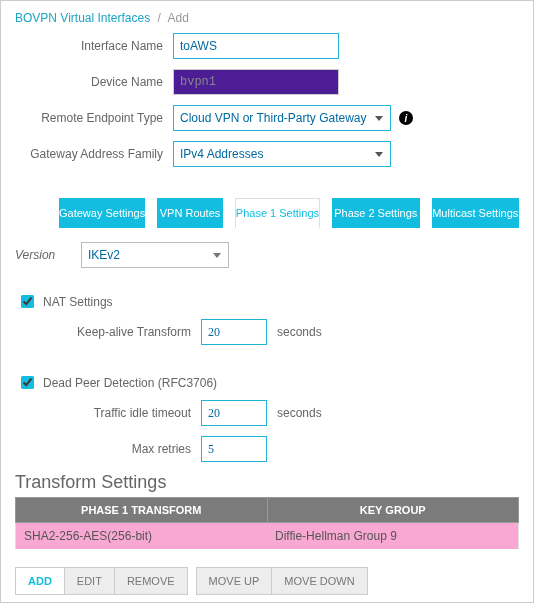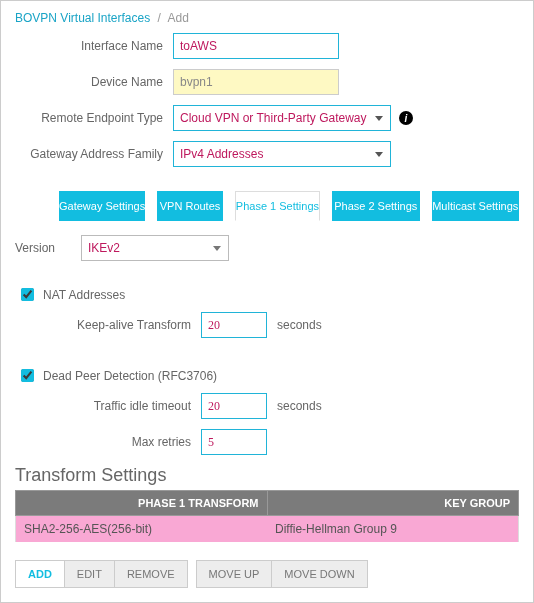--- a/index.html
+++ b/index.html
@@ -36,26 +36,26 @@
     text-align: right;
     padding-right: 10px;
     color: #666;
     font-size: 12px;
   }
   .txt-input, .select {
     height: 26px;
     border: 1px solid #20b4d8;
     padding: 0 6px;
     font-size: 12px;
-    color: #be185d;
+    color: #0369a1;
     background: #fff;
   }
   .txt-input.wide { width: 166px; }
   .txt-input.narrow { width: 66px; font-family: Liberation Serif, serif; }
-  .txt-input:disabled { background: #fef9c3; border-color: #ccc; color:#888;}
+  .txt-input:disabled { background: #4c1d95; border-color: #ccc; color:#888;font-family:Liberation Mono, monospace;}
   .select {
     appearance: none;
     -webkit-appearance: none;
     background: #fff;
     padding-right: 20px;
     position: relative;
   }
   .select-wrap {
     position: relative;
     display: inline-block;
@@ -79,21 +79,21 @@
     border-radius: 50%;
     display: inline-flex;
     align-items: center; justify-content: center;
     font-style: italic; font-weight: bold;
     font-size: 10px;
     margin-left: 8px;
   }
   .tabs {
     display: flex;
     gap: 12px;
-    margin-top: 24px;
+    margin-top: 31px;
     margin-bottom: 14px;
     padding-left: 44px;
   }
   .tab {
     background: #12bde0;
     color: #fff;
     font-size: 11px;
     height: 30px;
     display: flex;
     align-items: center;
@@ -115,21 +115,21 @@
     display: flex;
     align-items: center;
     margin-bottom: 10px;
   }
   .sub-label {
     width: 186px;
     text-align: right;
     padding-right: 10px;
     color: #666;
   }
-  .plain-label { color:#666; }
+  .plain-label { color:#666;font-style:italic; }
   .chk-row {
     display: flex;
     align-items: center;
     gap: 6px;
     margin-bottom: 8px;
     color:#666;
   }
   .chk-row input { accent-color: #12bde0; }
   .unit { margin-left: 10px; color:#666;}
   .section-title {
@@ -139,21 +139,21 @@
     margin-top: 6px;
     margin-bottom: 4px;
   }
   table.tset {
     width: 100%;
     border-collapse: collapse;
   }
   table.tset th {
     background: #7b7b7b;
     color: #fff;
-    text-align: right;
+    text-align: center;
     font-size: 11px;
     font-weight: bold;
     padding: 6px 8px;
     border: 1px solid #999;
   }
   table.tset td {
     padding: 6px 8px;
     color: #555;
     background: #f9a8d4;
   }
@@ -229,21 +229,21 @@
 
   <div class="version-row">
     <span class="plain-label">Version</span>
     <span class="select-wrap grayarrow"><select class="select version">
       <option>IKEv2</option>
     </select></span>
   </div>
 
   <div class="chk-row" style="margin-left:2px;">
     <input type="checkbox" checked="" style="">
-    <span>NAT Addresses</span>
+    <span>NAT Settings</span>
   </div>
   <div class="sub-row">
     <div class="sub-label">Keep-alive Transform</div>
     <input class="txt-input narrow" value="20" style="">
     <span class="unit">seconds</span>
   </div>
 
   <div style="height:18px;"></div>
 
   <div class="chk-row" style="margin-left:2px;">

